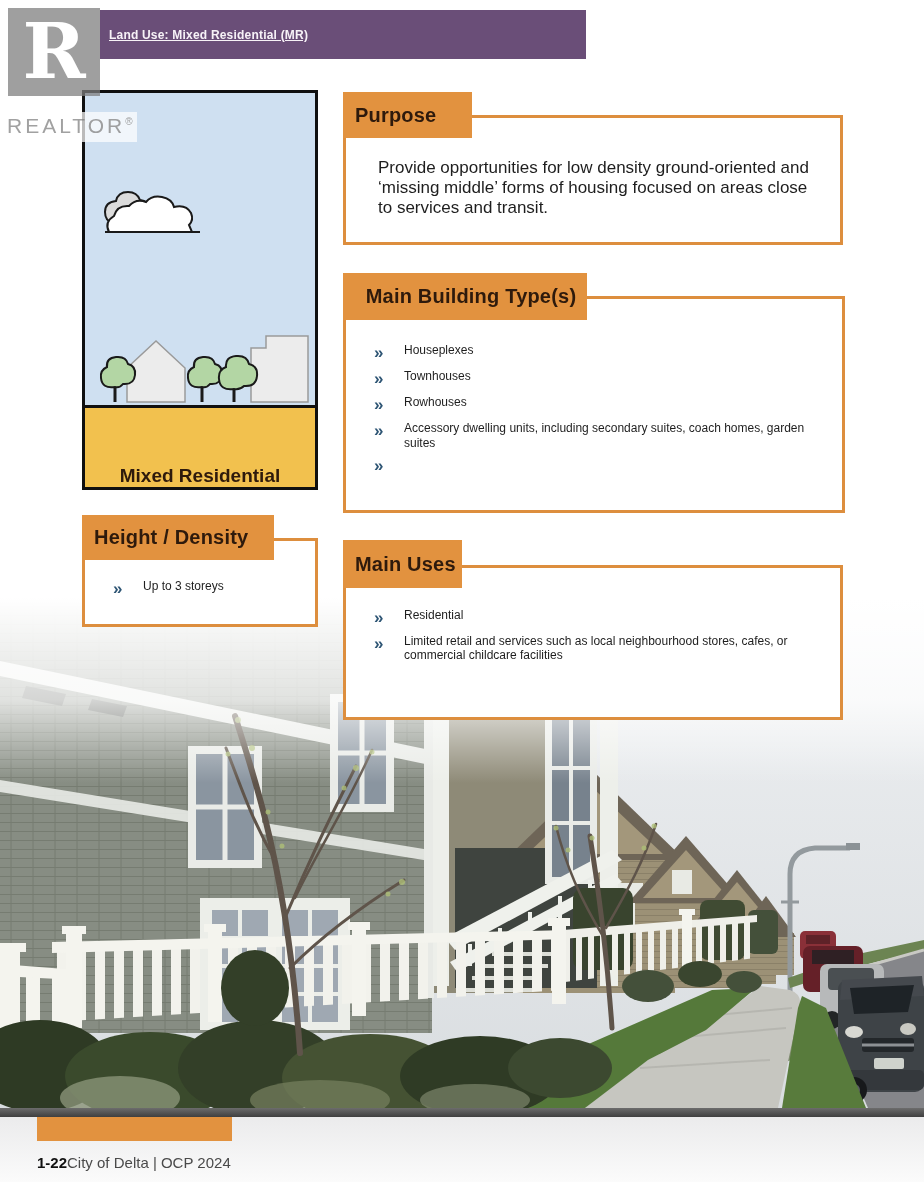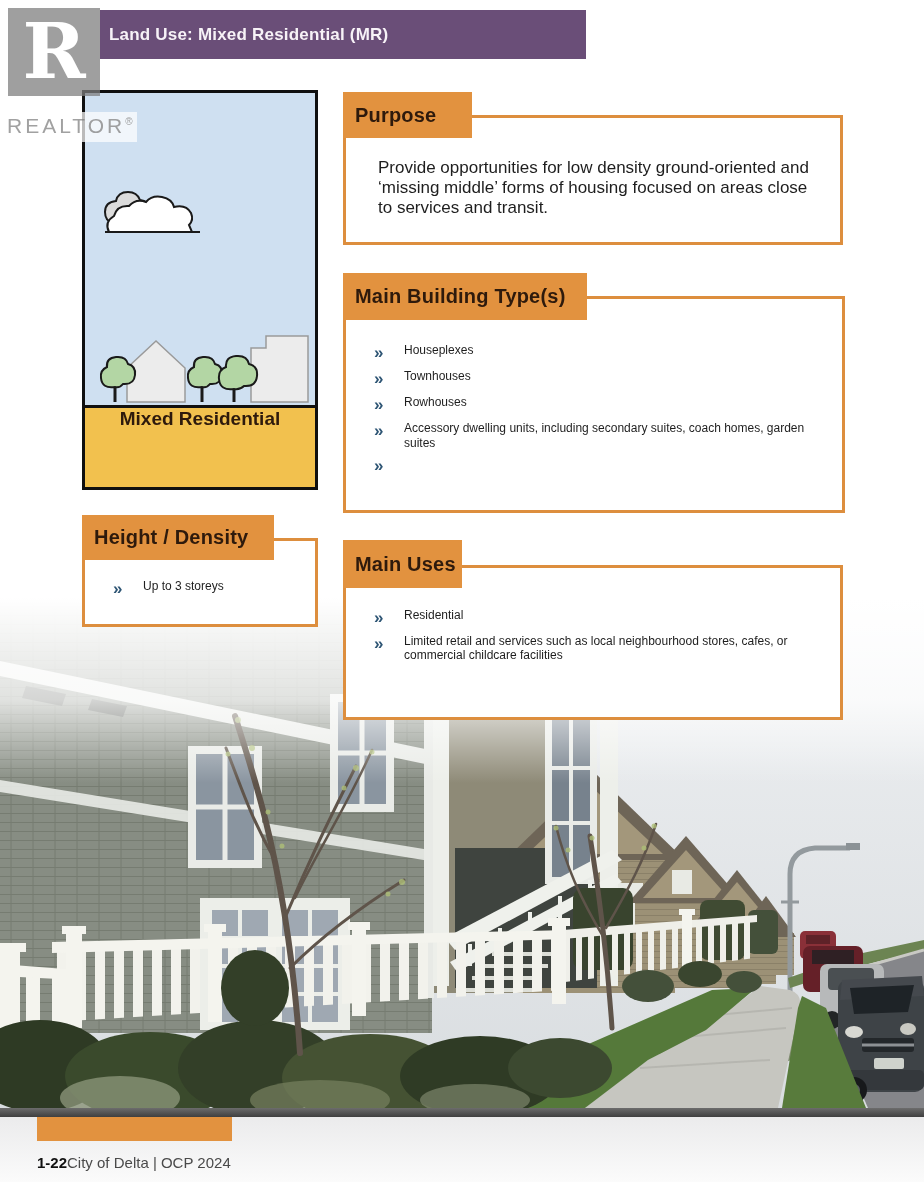--- a/index.html
+++ b/index.html
@@ -15,47 +15,47 @@
     --watermark_grey:#9A9A9A;
   }
   *{margin:0;padding:0;box-sizing:border-box;}
   html,body{background:#fff;}
   body{font-family:"Liberation Sans","DejaVu Sans",sans-serif;}
   .page{position:relative;width:924px;height:1182px;background:#fff;overflow:hidden;}
 
   
   .header-bar{position:absolute;left:100px;top:10px;width:486px;height:49px;
     background:var(--header_purple);display:flex;align-items:center;padding-left:9px;}
-  .header-bar .title{color:var(--title_text);font-size:17px;font-weight:bold;letter-spacing:.2px;}
+  .header-bar .title{color:var(--title_text);font-size:12px;font-weight:bold;letter-spacing:.2px;text-decoration:underline;}
 
   
   .watermark{position:absolute;left:5px;top:8px;z-index:9;opacity:.92;}
   .wm-square{width:92px;height:88px;background:rgba(125,125,125,.8);display:flex;align-items:center;justify-content:center;margin-left:3px;}
   .wm-letter{font-family:"DejaVu Serif","Liberation Serif",serif;font-weight:bold;font-size:76px;color:#fff;line-height:1;}
   .wm-text{margin-top:16px;background:rgba(255,255,255,.78);color:var(--watermark_grey);
     font-size:21px;letter-spacing:3px;padding:2px 4px 4px 2px;white-space:nowrap;}
   .wm-text sup{font-size:10px;letter-spacing:0;}
 
   
   .diagram{position:absolute;left:82px;top:90px;width:236px;height:400px;border:3px solid #101010;background:#CFE0F1;}
   .diagram-sky{display:block;width:230px;height:312px;}
   .diagram-label{width:230px;height:82px;background:var(--diagram_yellow);border-top:3px solid #101010;
-    display:flex;align-items:flex-start;justify-content:center;}
+    display:flex;align-items:flex-end;justify-content:center;}
   .diagram-label span{font-size:19px;font-weight:bold;color:var(--heading_text);}
 
   
   .tab{position:absolute;background:var(--accent_orange);display:flex;align-items:center;padding-left:12px;z-index:6;}
   .tab span{font-size:20px;font-weight:bold;color:var(--heading_text);letter-spacing:.2px;}
   .panel{position:absolute;background:#fff;border:3px solid var(--panel_border_orange);}
 
   .tab-purpose{left:343px;top:92px;width:129px;height:46px;}
   .panel-purpose{left:343px;top:115px;width:500px;height:130px;z-index:2;}
   .panel-purpose .body{margin:40px 18px 0 32px;width:440px;font-size:17px;color:var(--body_text);line-height:1.18;}
 
-  .tab-buildings{left:343px;top:273px;width:244px;height:47px;}
+  .tab-buildings{left:343px;top:273px;width:244px;height:47px;justify-content:center;}
   .panel-buildings{left:343px;top:296px;width:502px;height:217px;z-index:2;}
 
   .tab-height{left:82px;top:515px;width:192px;height:45px;}
   .panel-height{left:82px;top:538px;width:236px;height:89px;z-index:4;}
 
   .tab-uses{left:343px;top:540px;width:119px;height:48px;z-index:6;}
   .panel-uses{left:343px;top:565px;width:500px;height:155px;z-index:5;}
 
   ul.blist{list-style:none;}
   .panel-buildings ul.blist{margin:44px 0 0 28px;}

